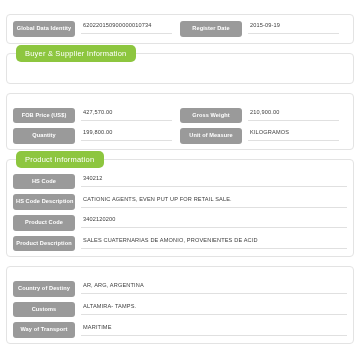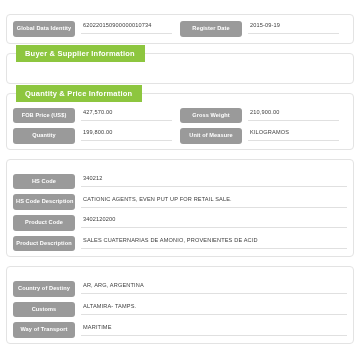--- a/index.html
+++ b/index.html
@@ -42,25 +42,25 @@
   }
 
   
   .legend {
     position: absolute;
     top: -9px;
     left: 9px;
     background: #8dc63f;
     color: #ffffff;
     font-size: 7.5px;
-    font-weight: bold;
+    font-weight: normal;
     letter-spacing: 0.2px;
     line-height: 1;
     padding: 5px 10px 5px 9px;
-    border-radius: 0;
+    border-radius: 5px;
     white-space: nowrap;
   }
 
   
   .rows {
     display: block;
   }
   .row {
     display: flex;
     align-items: center;
@@ -130,21 +130,20 @@
       </div>
     </div>
   </div>
 
   <div class="panel with-legend">
     <div class="legend">Buyer &amp; Supplier Information</div>
     <div class="empty-body"></div>
   </div>
 
   <div class="panel with-legend">
-    <div class="legend">Quantity &amp; Price Information</div>
     <div class="rows">
       <div class="row">
         <div class="cell half">
           <div class="label">FOB Price (US$)</div>
           <div class="value">427,570.00</div>
         </div>
         <div class="cell half">
           <div class="label">Gross Weight</div>
           <div class="value">210,900.00</div>
         </div>
@@ -156,20 +155,21 @@
         </div>
         <div class="cell half">
           <div class="label">Unit of Measure</div>
           <div class="value">KILOGRAMOS</div>
         </div>
       </div>
     </div>
   </div>
 
   <div class="panel with-legend">
+    <div class="legend">Product Information</div>
     <div class="rows">
       <div class="row">
         <div class="cell full">
           <div class="label">HS Code</div>
           <div class="value">340212</div>
         </div>
       </div>
       <div class="row">
         <div class="cell full">
           <div class="label">HS Code Description</div>

